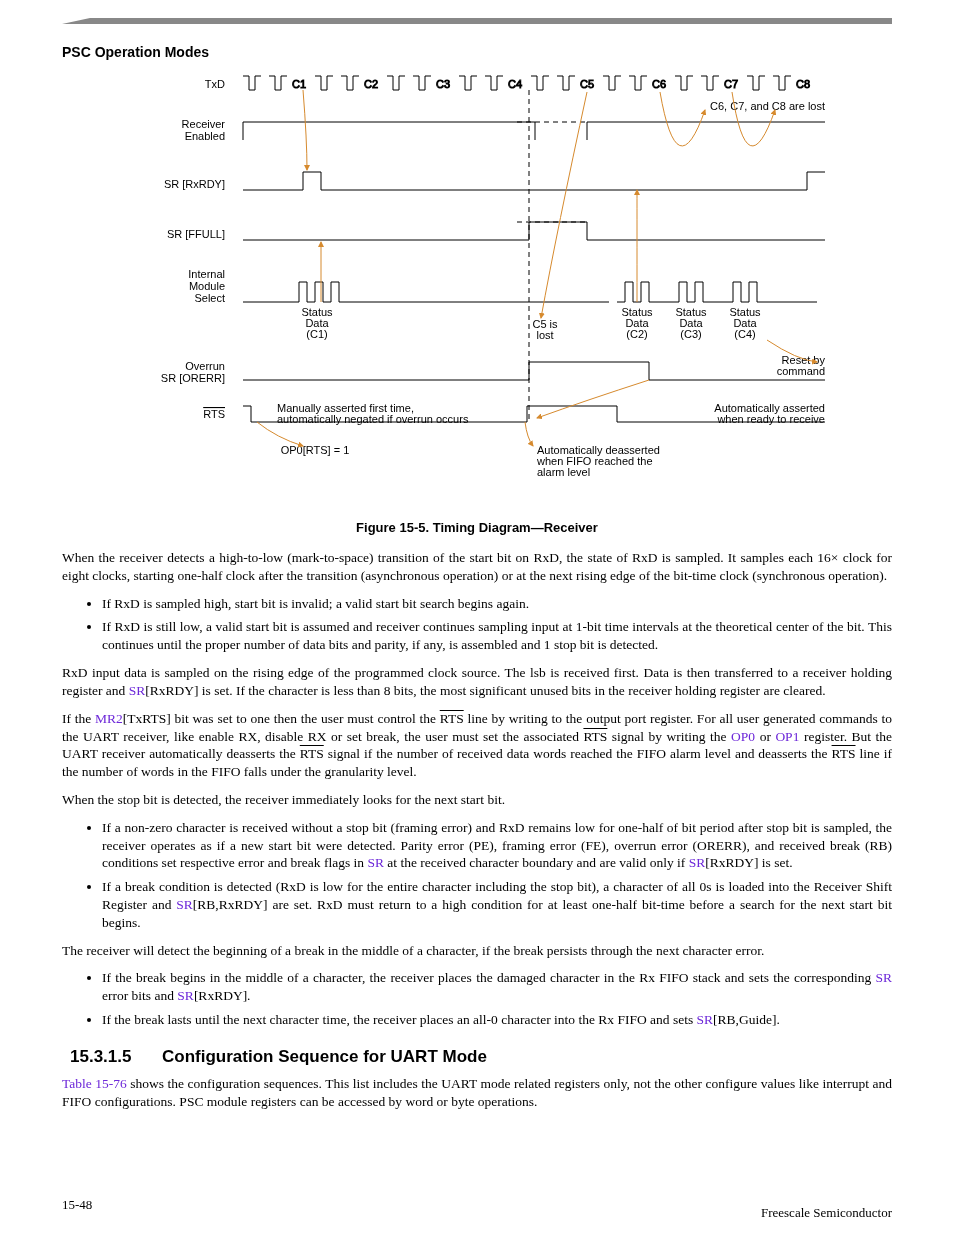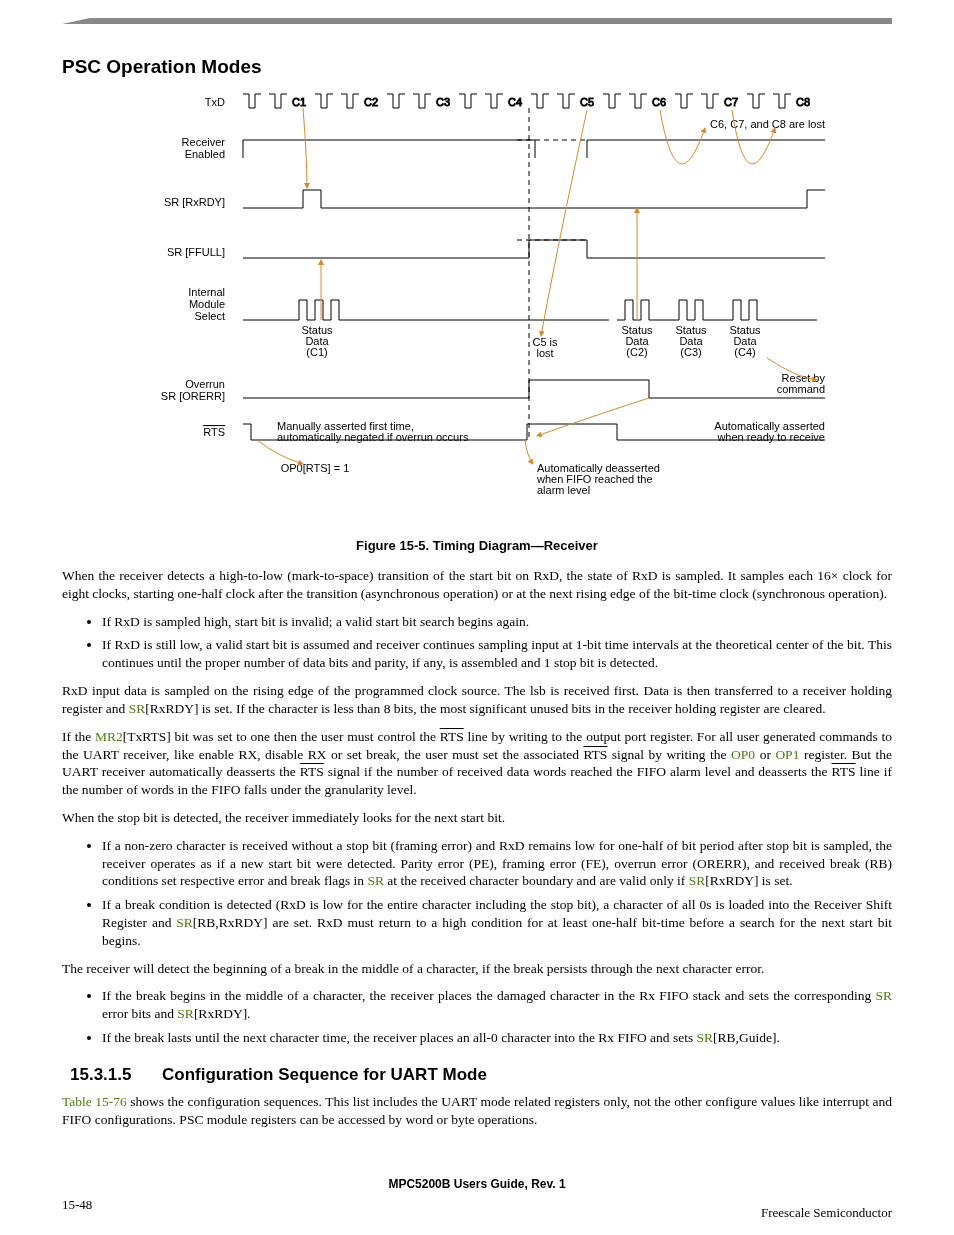--- a/index.html
+++ b/index.html
@@ -32,22 +32,22 @@
     position:absolute;
     left:-28px;
     top:0;
     border-top:6px solid transparent;
     border-bottom:0 solid transparent;
     border-right:28px solid #888;
   }
   .section-header {
     font-family: Arial, Helvetica, sans-serif;
     font-weight: bold;
-    font-size: 19px;
-    margin-top: 28px;
+    font-size: 14px;
+    margin-top: 16px;
   }
   .figure-wrap {
     margin: 10px 0 8px 0;
     text-align: center;
   }
   .diagram {
     display: inline-block;
     width: 740px;
     height: 440px;
   }
@@ -66,21 +66,21 @@
   ul.bullets {
     margin: 0 0 10px 40px;
     padding: 0;
     list-style: disc;
   }
   ul.bullets li {
     margin-bottom: 6px;
     text-align: justify;
     line-height: 1.32;
   }
-  .xref { color: #4d7c0f; }
+  .xref { color: #6d28d9; }
   .over { text-decoration: overline; }
   h3.subsection {
     font-family: Arial, Helvetica, sans-serif;
     font-weight: bold;
     font-size: 17px;
     margin: 18px 0 8px 8px;
   }
   h3.subsection .num { display:inline-block; width:92px; }
   .footer-center {
     position: absolute;
@@ -242,16 +242,15 @@
   </ul>
 
   <h3 class="subsection">
     <span class="num">15.3.1.5</span><span>Configuration Sequence for UART Mode</span>
   </h3>
 
   <p class="body">
     <span class="xref">Table 15-76</span><span> shows the configuration sequences. This list includes the UART mode related registers only, not the other configure values like interrupt and FIFO configurations. PSC module registers can be accessed by word or byte operations.</span>
   </p>
 
-  <div class="footer-center">MPC5200B Users Guide, Rev. 1</div>
   <div class="footer-left">15-48</div>
   <div class="footer-right">Freescale Semiconductor</div>
 </div>
 
 </body></html>

